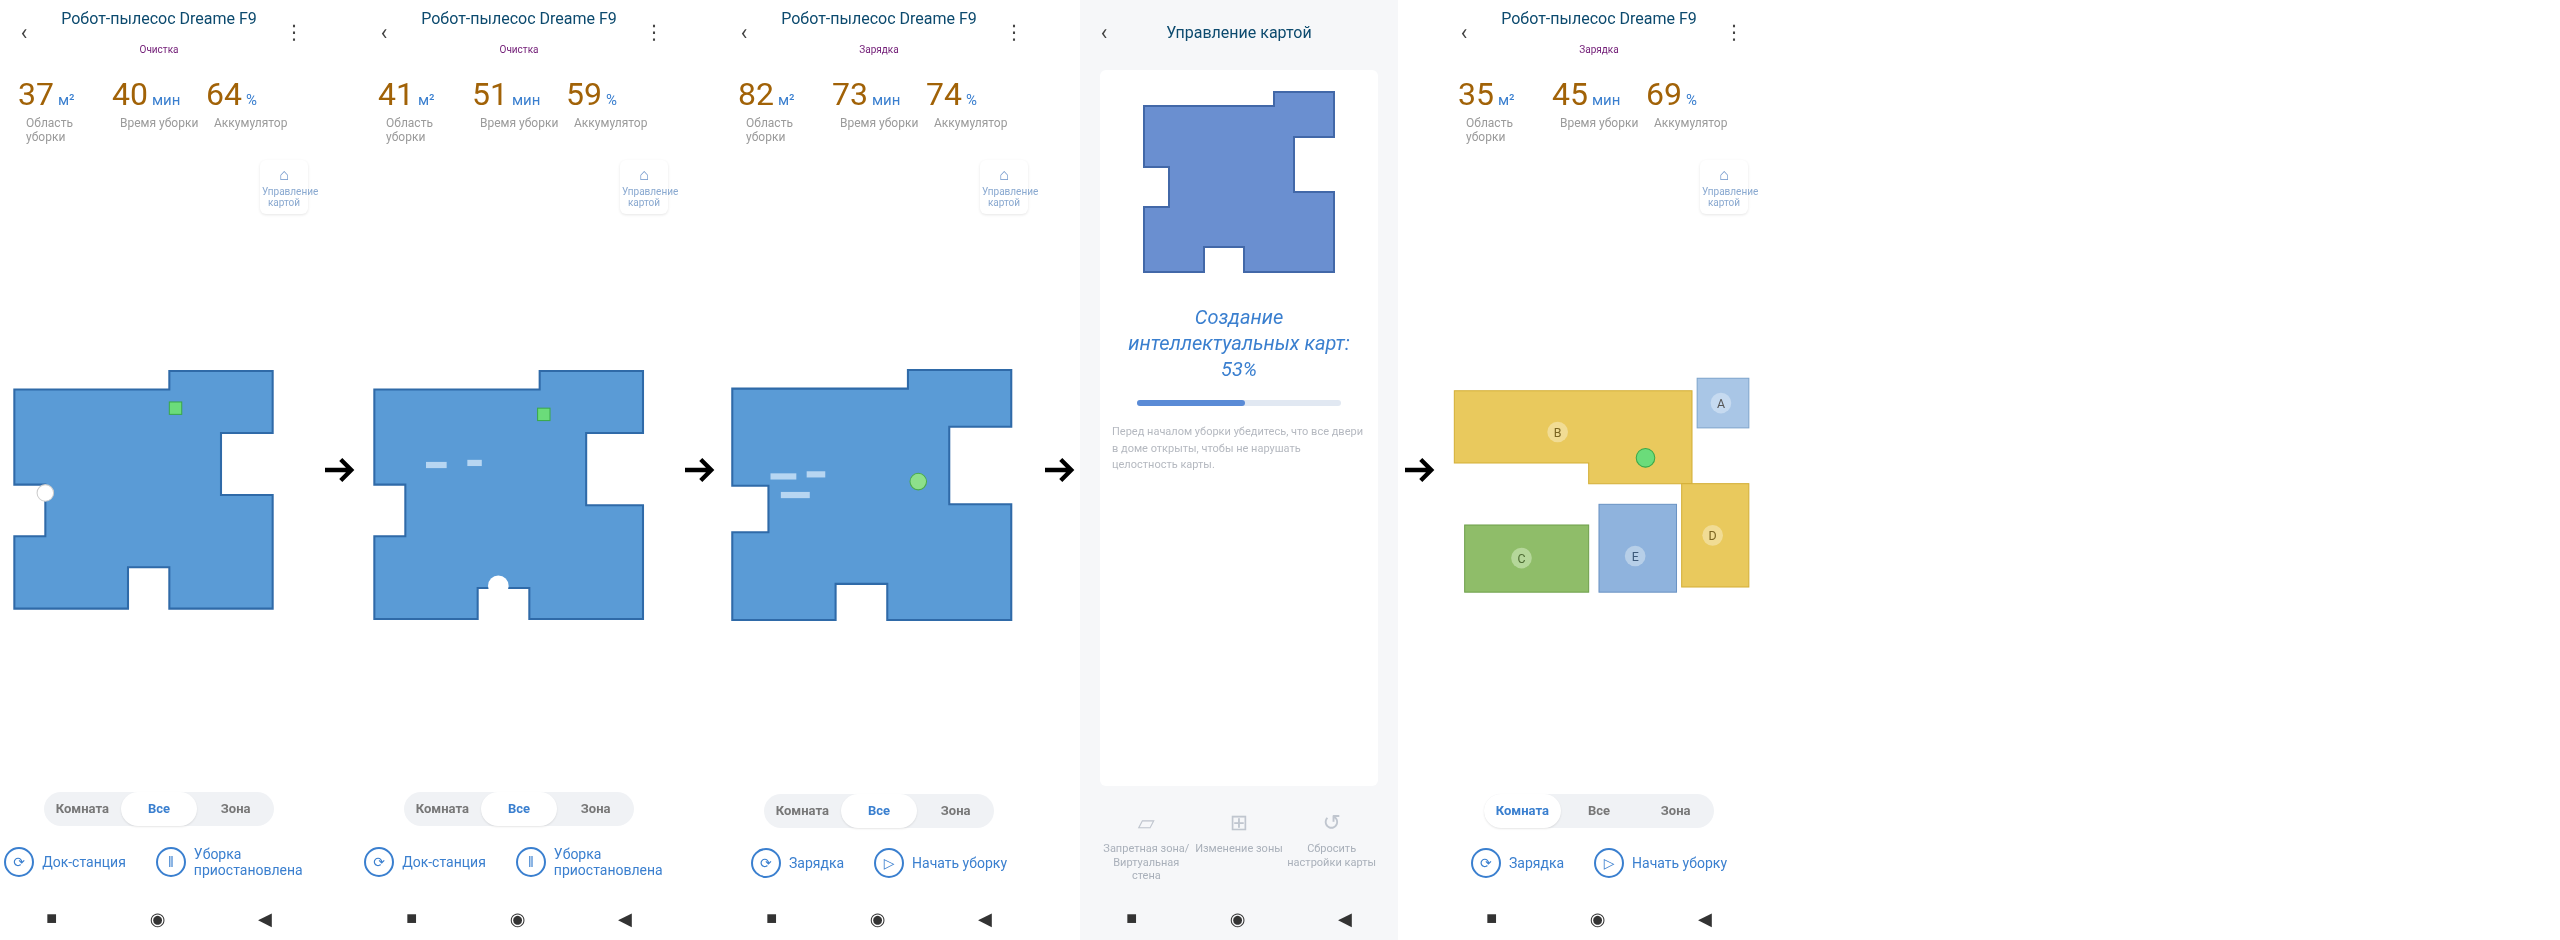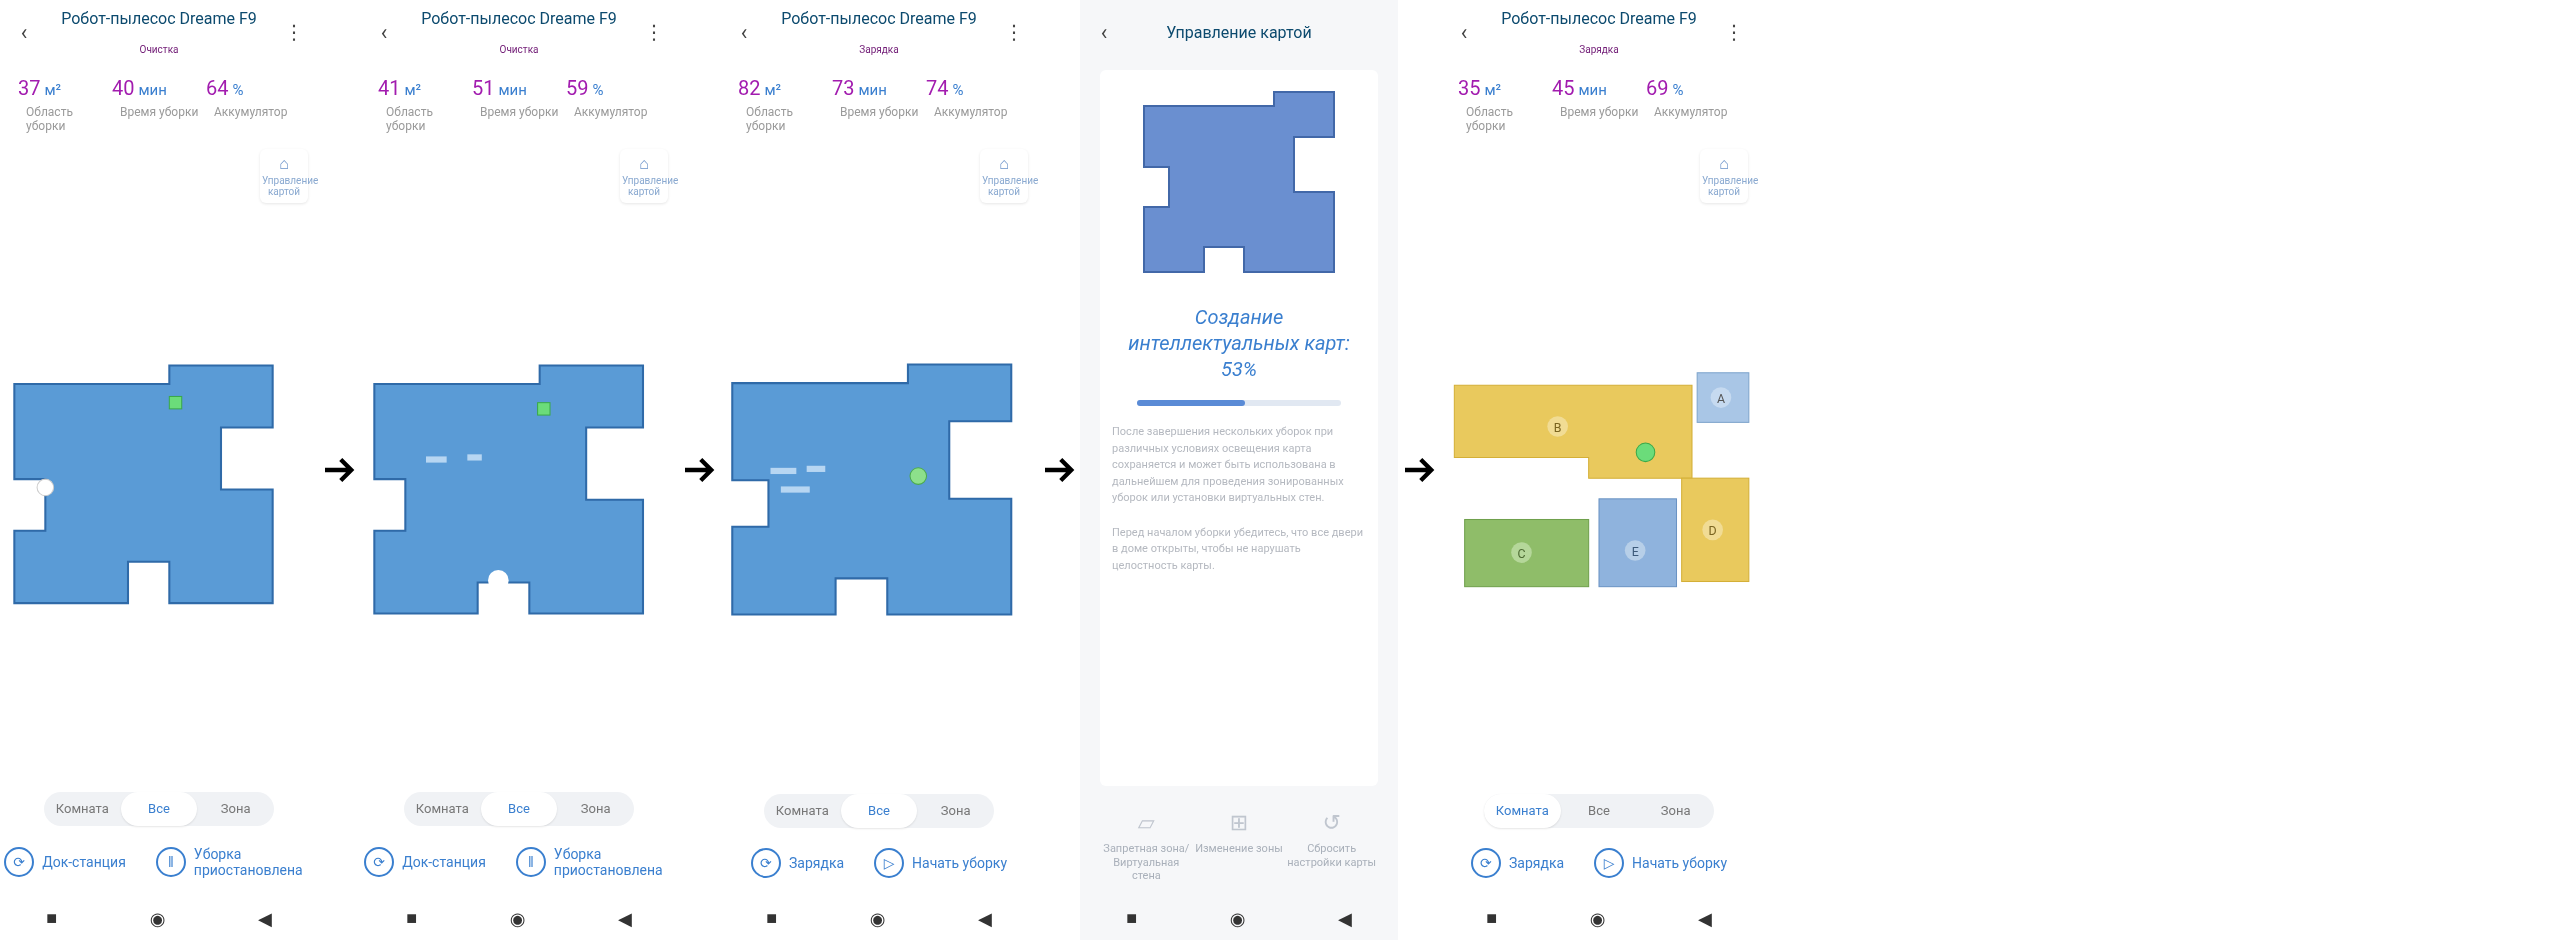--- a/index.html
+++ b/index.html
@@ -43,22 +43,22 @@
   .title-sub { font-size: 10px; color: #701a75; margin-top: 16px; }
   .menu-icon { width: 28px; text-align: center; font-size: 20px; color: #444; }
   
   .stats {
     display: flex;
     justify-content: space-around;
     padding: 18px 18px 10px 18px;
   }
   .stat { text-align: left; flex: 1; }
   .stat-val {
-    font-size: 20px;
-    color: #a21caf;
+    font-size: 32px;
+    color: #a16207;
     font-weight: 400;
     line-height: 1;
     text-align: right;
   }
   .stat-unit { font-size: 15px; color: #3a7fcf; margin-left: 4px; }
   .stat-label { font-size: 12px; color: #9a9a9a; margin-top: 6px; margin-left: 8px; }
   
   .map-area {
     flex: 1;
     position: relative;
@@ -85,20 +85,21 @@
   }
   .floor svg { width: 100%; height: 100%; }
   
   .tabs {
     display: flex;
     background: #f0f2f5;
     border-radius: 18px;
     margin: 0 auto 20px auto;
     width: 230px;
     height: 34px;
+    font-weight: bold;
   }
   .tab {
     flex: 1;
     text-align: center;
     line-height: 34px;
     font-size: 13px;
     color: #777;
     border-radius: 18px;
   }
   .tab.active {
@@ -361,21 +362,20 @@
         <svg viewBox="0 0 220 200">
           <path fill="#6a8fd0" stroke="#4268a8" stroke-width="2" d="M15,20 h130 v-14 h60 v45 h-40 v55 h40 v80 h-90 v-25 h-40 v25 h-60 v-65 h25 v-40 h-25 z"></path>
         </svg>
       </div>
       <div class="mm-title">
         <span>Создание интеллектуальных карт: </span><span>53</span>%
       </div>
       <div class="mm-prog-bg">
         <div class="mm-prog-fg" style="width:53%"></div>
       </div>
-      <div class="mm-desc">После завершения нескольких уборок при различных условиях освещения карта сохраняется и может быть использована в дальнейшем для проведения зонированных уборок или установки виртуальных стен.</div>
       <div class="mm-desc" style="">Перед началом уборки убедитесь, что все двери в доме открыты, чтобы не нарушать целостность карты.</div>
     </div>
     <div class="mm-tools">
       <div class="mm-tool">
         <span class="mm-tool-ico">▱</span>
         <span>Запретная зона/ Виртуальная стена</span>
       </div>
       <div class="mm-tool">
         <span class="mm-tool-ico">⊞</span>
         <span>Изменение зоны</span>

